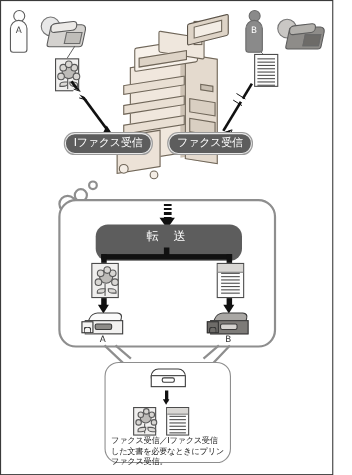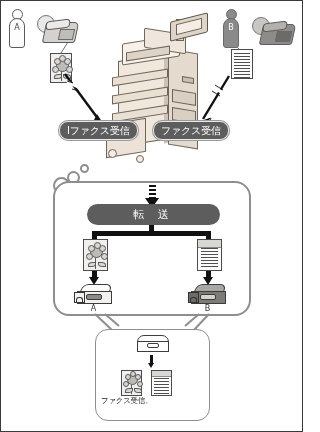--- a/index.html
+++ b/index.html
@@ -184,21 +184,21 @@
   }
 
   
   .forwardbar {
     position: absolute;
     background: #5d5d5d;
     border-radius: 11px;
     color: #ffffff;
     font-size: 11px;
     line-height: 21px;
-    height: 21px;
+    height: 33px;
     text-align: center;
     letter-spacing: 5px;
     white-space: nowrap;
   }
 
   
   .panel {
     position: absolute;
     border: 2px solid #8e8e8e;
     border-radius: 16px;
@@ -644,16 +644,18 @@
       <i></i>
         <i></i>
         <i></i>
         <i></i>
         <i></i>
         <i></i>
     </div>
   </div>
 
   <div class="captionbox" style="left:100px; top:395px; width:108px;">
+    <div>ファクス受信／Iファクス受信</div>
+    <div>した文書を必要なときにプリン</div>
     <div>ファクス受信。</div>
   </div>
 
 </div>
 
 </body></html>

